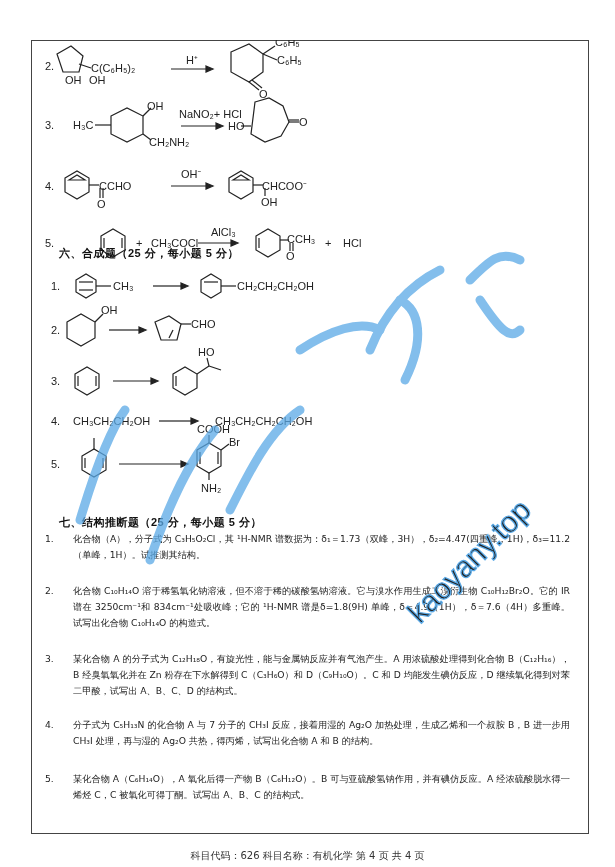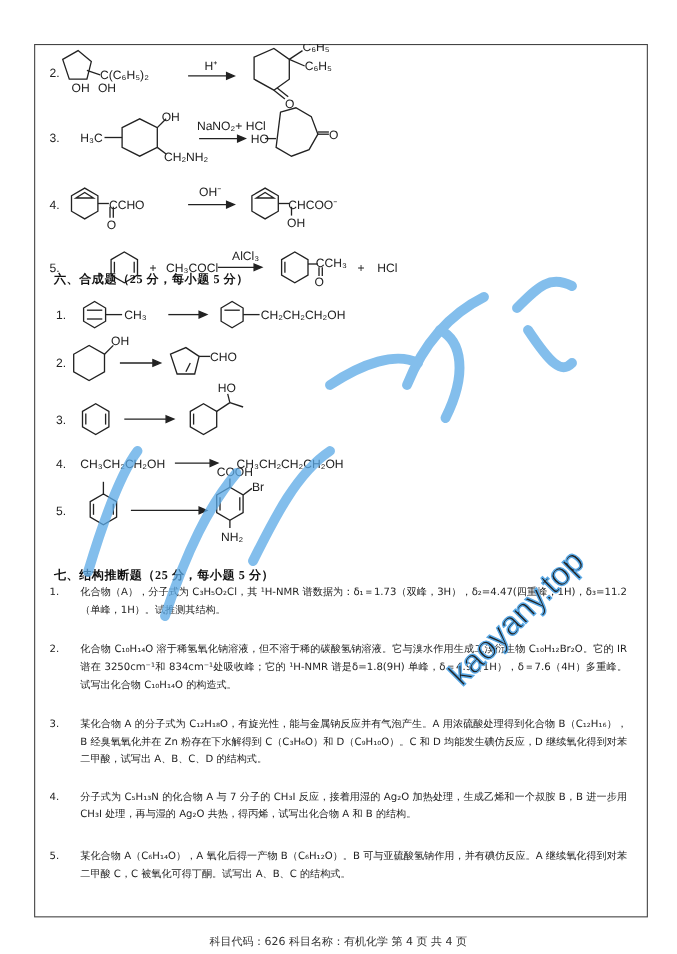--- a/index.html
+++ b/index.html
@@ -2,22 +2,22 @@
 <html><head>
   <meta charset="utf-8">
   <style>
     html, body { margin: 0; padding: 0; background: #ffffff; }
     body { width: 615px; height: 867px; position: relative; overflow: hidden;
            font-family: "DejaVu Sans", "Liberation Sans", sans-serif; color: #1a1a1a; }
     .chem { position: absolute; left: 31px; top: 40px; width: 560px; height: 470px; }
     svg text { font-family: "Liberation Sans", sans-serif; fill: #222; }
     .rxn-num { font-size: 11px; }
     .lbl { font-size: 11px; }
-    .section-title { position: absolute; left: 49px; font-size: 11px; font-weight: bold;
-                     font-family: Liberation Serif, serif; color: #111; letter-spacing: 0.5px; }
+    .section-title { position: absolute; left: 59px; font-size: 11px; font-weight: bold;
+                     font-family: Liberation Sans, sans-serif; color: #111; letter-spacing: 0.5px; }
     .q { position: absolute; left: 45px; width: 525px; font-size: 9.2px; line-height: 16px;
          font-family: "DejaVu Sans", sans-serif; color: #222; }
     .q .num { position: absolute; left: 0; top: 0; }
     .q .txt { margin-left: 28px; display: block; text-align: justify; }
     .footer { position: absolute; top: 849px; left: 0; width: 615px; text-align: center;
               font-size: 10px; font-family: "DejaVu Sans", sans-serif; color: #333; }
     .frame-right { position: absolute; left: 31px; top: 40px; width: 558px; height: 794px;
                    border: 1px solid #444; box-sizing: border-box; pointer-events: none; }
     .watermark { position: absolute; pointer-events: none; }
   </style>
@@ -194,21 +194,21 @@
   <span class="txt">某化合物 A 的分子式为 C₁₂H₁₈O，有旋光性，能与金属钠反应并有气泡产生。A 用浓硫酸处理得到化合物 B（C₁₂H₁₆），B 经臭氧氧化并在 Zn 粉存在下水解得到 C（C₃H₆O）和 D（C₉H₁₀O）。C 和 D 均能发生碘仿反应，D 继续氧化得到对苯二甲酸，试写出 A、B、C、D 的结构式。</span>
 </div>
 
 <div class="q" style="top:717px;">
   <span class="num">4.</span>
   <span class="txt">分子式为 C₅H₁₃N 的化合物 A 与 7 分子的 CH₃I 反应，接着用湿的 Ag₂O 加热处理，生成乙烯和一个叔胺 B，B 进一步用 CH₃I 处理，再与湿的 Ag₂O 共热，得丙烯，试写出化合物 A 和 B 的结构。</span>
 </div>
 
 <div class="q" style="top:771px;">
   <span class="num">5.</span>
-  <span class="txt">某化合物 A（C₆H₁₄O），A 氧化后得一产物 B（C₆H₁₂O）。B 可与亚硫酸氢钠作用，并有碘仿反应。A 继续氧化得到对苯二甲酸 C，C 被氧化可得丁酮。试写出 A、B、C 的结构式。</span>
+  <span class="txt">某化合物 A（C₆H₁₄O），A 氧化后得一产物 B（C₆H₁₂O）。B 可与亚硫酸氢钠作用，并有碘仿反应。A 经浓硫酸脱水得一烯烃 C，C 被氧化可得丁酮。试写出 A、B、C 的结构式。</span>
 </div>
 
 <div class="footer">科目代码：626 科目名称：有机化学 第 4 页 共 4 页</div>
 
 <svg class="watermark" style="left:0;top:0;" width="615" height="867" viewBox="0 0 615 867">
   <g stroke="#5aa9e6" stroke-width="9" fill="none" stroke-linecap="round" opacity="0.75">
     <path d="M80 520 C 95 470, 110 430, 125 410"></path>
     <path d="M150 560 C 170 500, 190 460, 215 430"></path>
     <path d="M230 510 C 250 470, 270 430, 300 410"></path>
     <path d="M300 350 C 330 330, 360 320, 380 330"></path>

